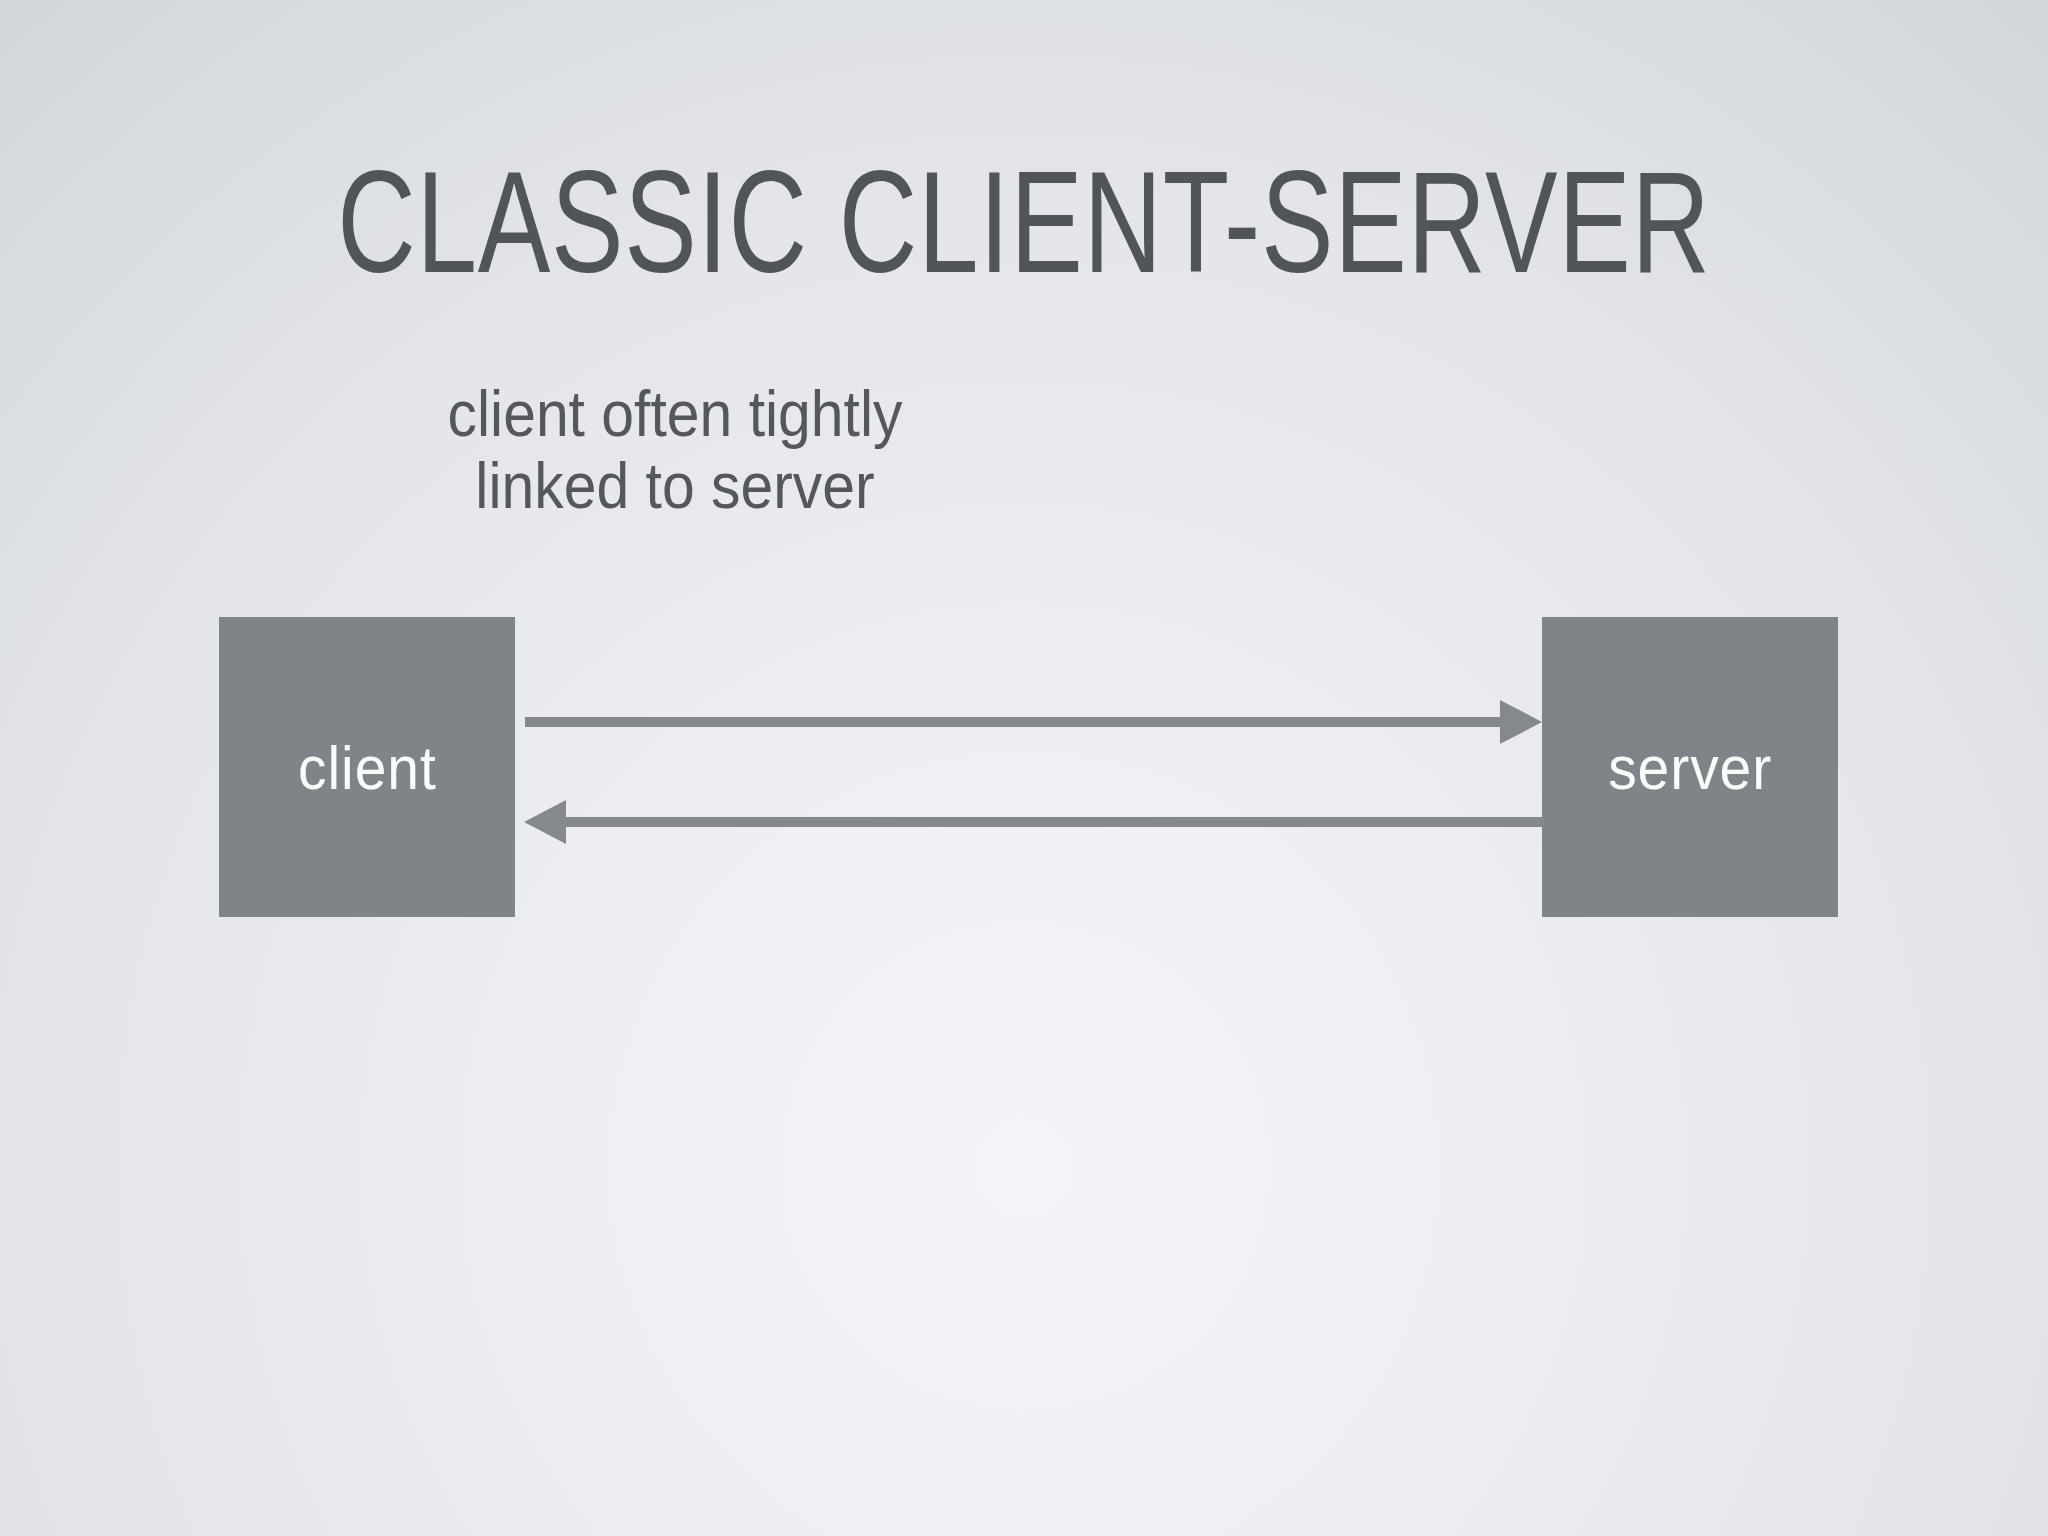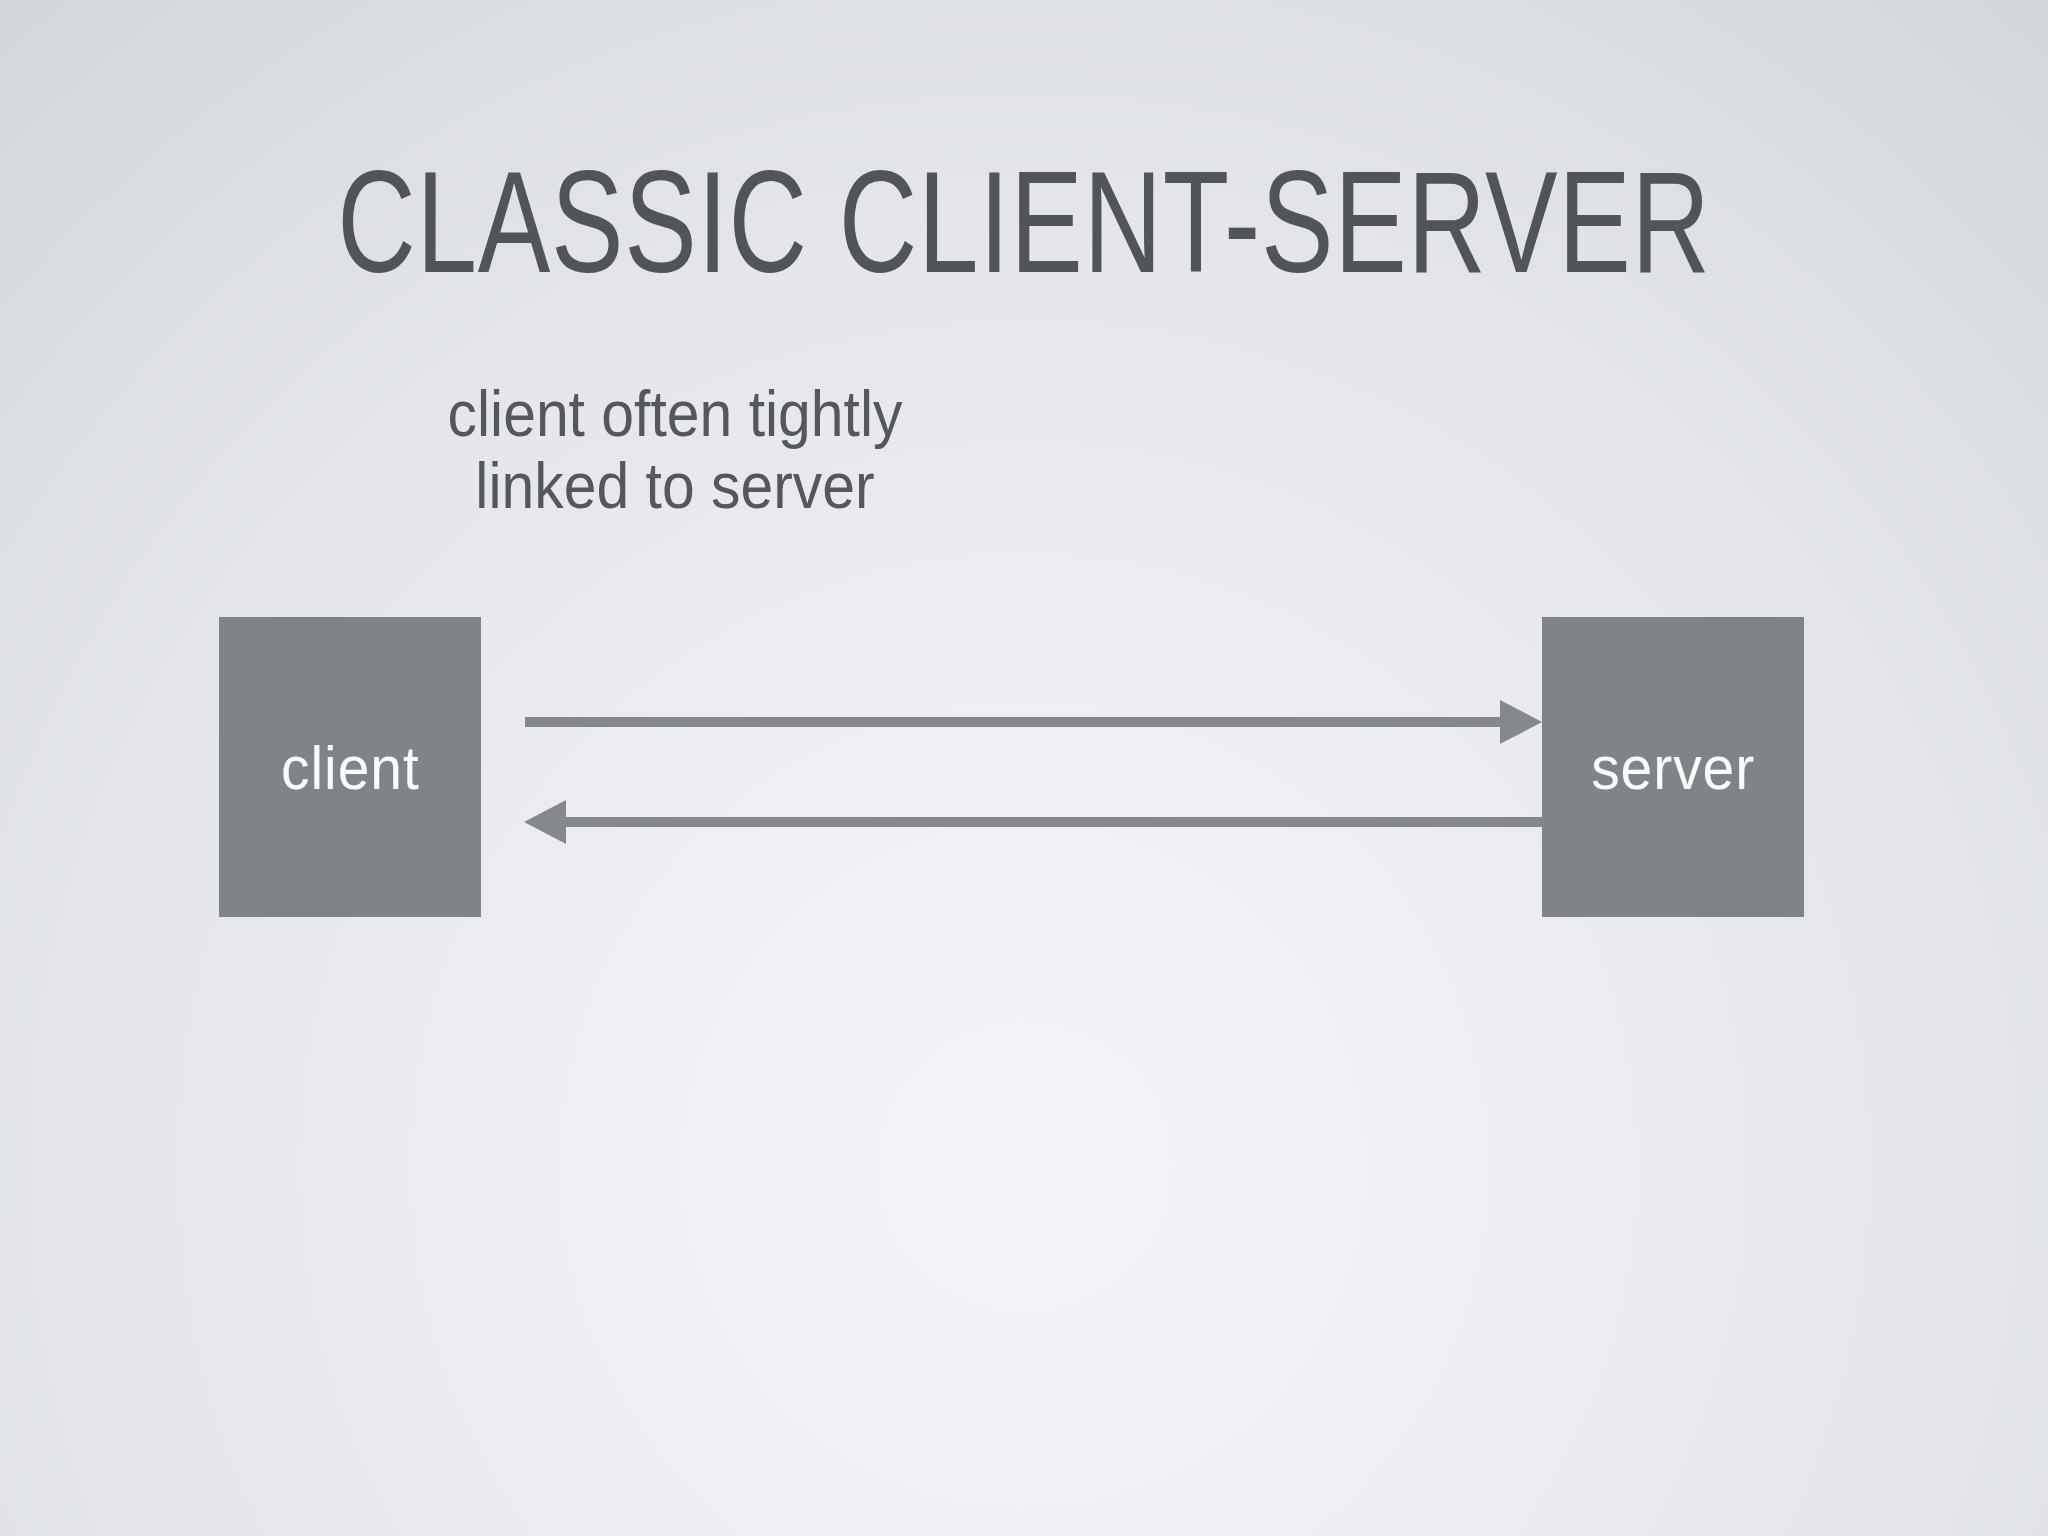--- a/index.html
+++ b/index.html
@@ -40,21 +40,21 @@
     font-size: 64px;
     font-weight: 300;
     line-height: 72px;
     color: #54585d;
     transform: scaleX(0.92);
     transform-origin: 50% 50%;
   }
   .node {
     position: absolute;
     top: 617px;
-    width: 262px;
+    width: 296px;
     height: 300px;
     background: #7e8487;
     display: flex;
     align-items: center;
     justify-content: center;
   }
   .node-client { left: 219px; }
   .node-server { left: 1542px; text-align: right; }
   .node-label {
     color: #fafbfb;

